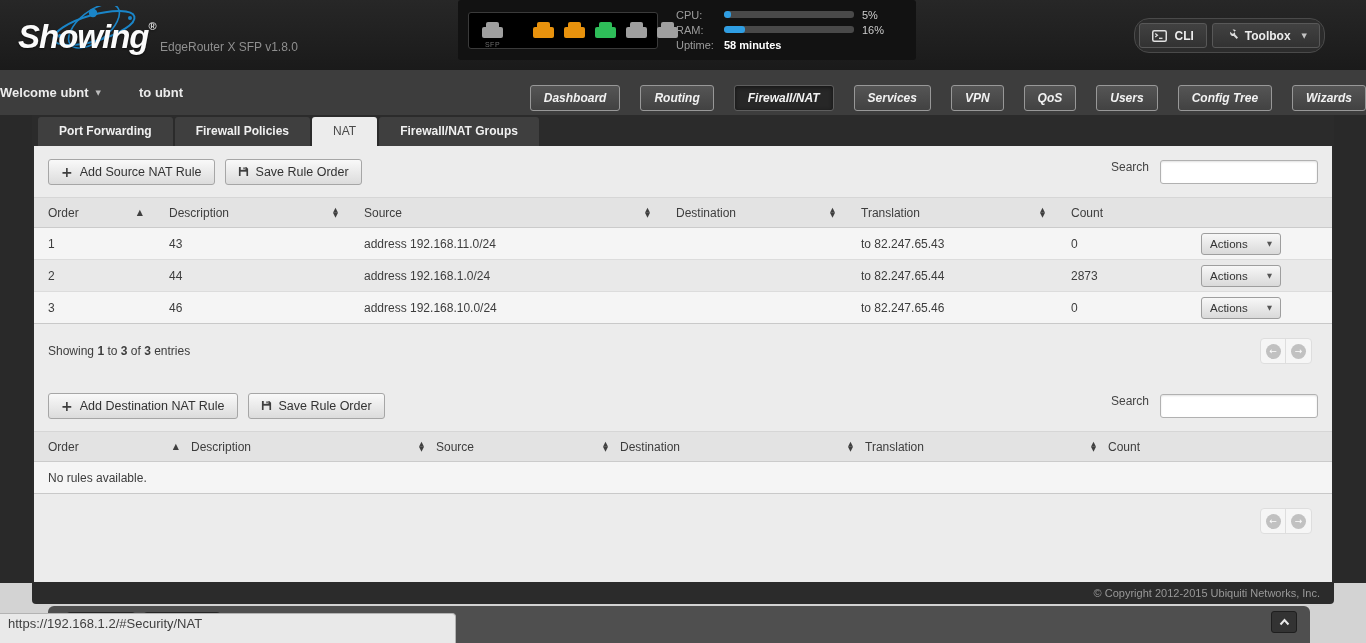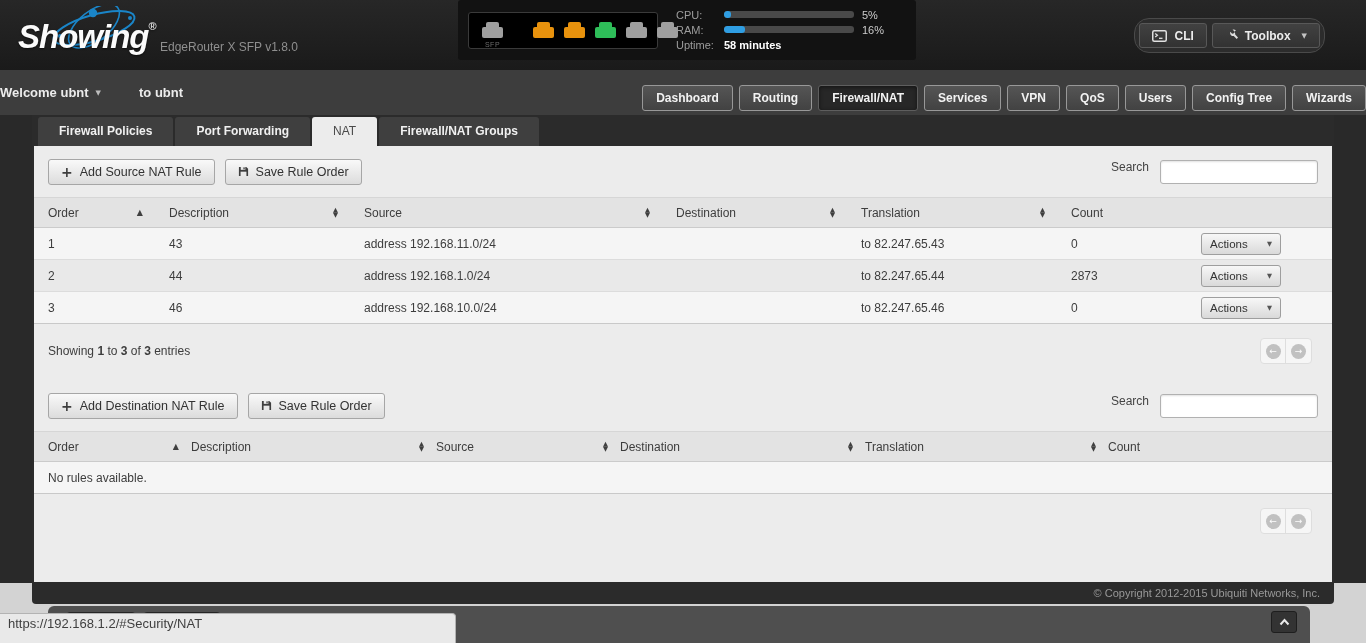--- a/index.html
+++ b/index.html
@@ -66,21 +66,21 @@
   .dark-bg { position:absolute; left:0; top:70px; width:1366px; height:513px; background:#292929; }
 
   
   .navbar {
     position:absolute; left:0; top:70px; width:1366px; height:45px;
     background:#3d3d3d; display:flex; align-items:center; padding:0 32px 0 40;
   }
   .welcome { display:flex; align-items:center; gap:7px; font-size:13px; font-weight:bold; color:#ececec; cursor:default; }
   .welcome .caret { font-size:7px; color:#bdbdbd; }
   .session { margin-left:38px; font-size:13px; font-weight:bold; color:#ececec; }
-  .nav-items { margin-left:auto; display:flex; gap:6px; align-self:flex-end; margin-bottom:4px; }
+  .nav-items { margin-left:auto; display:flex; gap:20px; align-self:flex-end; margin-bottom:4px;font-style:italic; }
   .nav-btn {
     padding:0 13px; height:26px; line-height:24px; font-size:12px; font-weight:bold; color:#f2f2f2;
     background:linear-gradient(180deg,#555555,#424242);
     border:1px solid #989898; border-radius:3px; cursor:default; white-space:nowrap;
   }
   .nav-btn.active {
     background:#272727; border-color:#5e5e5e;
     box-shadow:inset 0 1px 4px rgba(0,0,0,.55);
   }
 
@@ -270,22 +270,22 @@
     <div class="nav-btn">VPN</div>
     <div class="nav-btn">QoS</div>
     <div class="nav-btn">Users</div>
     <div class="nav-btn">Config Tree</div>
     <div class="nav-btn">Wizards</div>
   </div>
 </div>
 
 <div class="main-wrap">
   <div class="subtab-row">
+    <div class="subtab">Port Forwarding</div>
     <div class="subtab">Firewall Policies</div>
-    <div class="subtab">Port Forwarding</div>
     <div class="subtab active">NAT</div>
     <div class="subtab">Firewall/NAT Groups</div>
   </div>
 
   <div class="content">
 
     <div class="toolbar">
       <div class="btn">
         <span class="plus-ico glyph">+</span>
         <span>Add Source NAT Rule</span>

